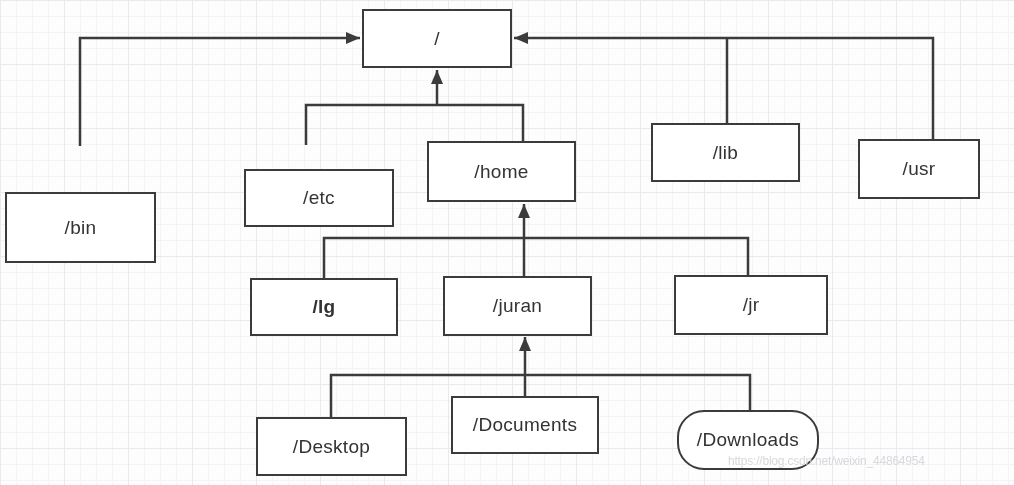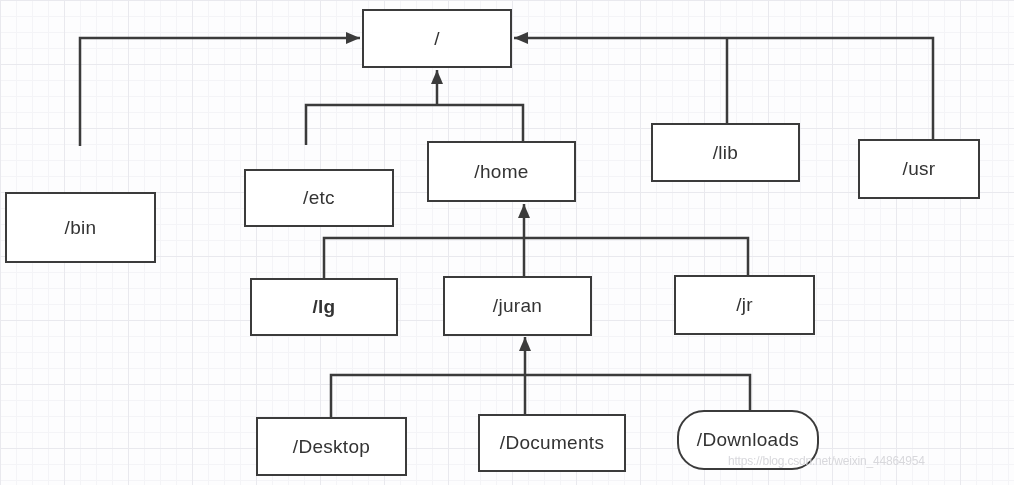--- a/index.html
+++ b/index.html
@@ -82,21 +82,21 @@
   <div class="node" style="left:362px; top:9px;   width:150px; height:59px;">/</div>
 
   <div class="node" style="left:5px;   top:146px; width:151px; height:71px;margin-top:46px;">/bin</div>
   <div class="node" style="left:244px; top:145px; width:150px; height:58px;margin-top:24px;">/etc</div>
   <div class="node" style="left:427px; top:141px; width:149px; height:61px;">/home</div>
   <div class="node" style="left:651px; top:123px; width:149px; height:59px;">/lib</div>
   <div class="node" style="left:858px; top:139px; width:122px; height:60px;">/usr</div>
 
   <div class="node" style="left:250px; top:278px; width:148px; height:58px;font-weight:bold;">/lg</div>
   <div class="node" style="left:443px; top:276px; width:149px; height:60px;">/juran</div>
-  <div class="node" style="left:674px; top:275px; width:141px; height:60px;">/jr</div>
+  <div class="node" style="left:674px; top:275px; width:154px; height:60px;">/jr</div>
 
   <div class="node" style="left:256px; top:417px; width:151px; height:59px;">/Desktop</div>
-  <div class="node" style="left:451px; top:414px; width:148px; height:58px;margin-left:27px;">/Documents</div>
+  <div class="node" style="left:451px; top:396px; width:148px; height:58px;">/Documents</div>
   <div class="node" style="left:677px; top:410px; width:142px; height:60px;border-radius:27px;">/Downloads</div>
 
   <div class="watermark">https://blog.csdn.net/weixin_44864954</div>
 
 </div>
 
 </body></html>

